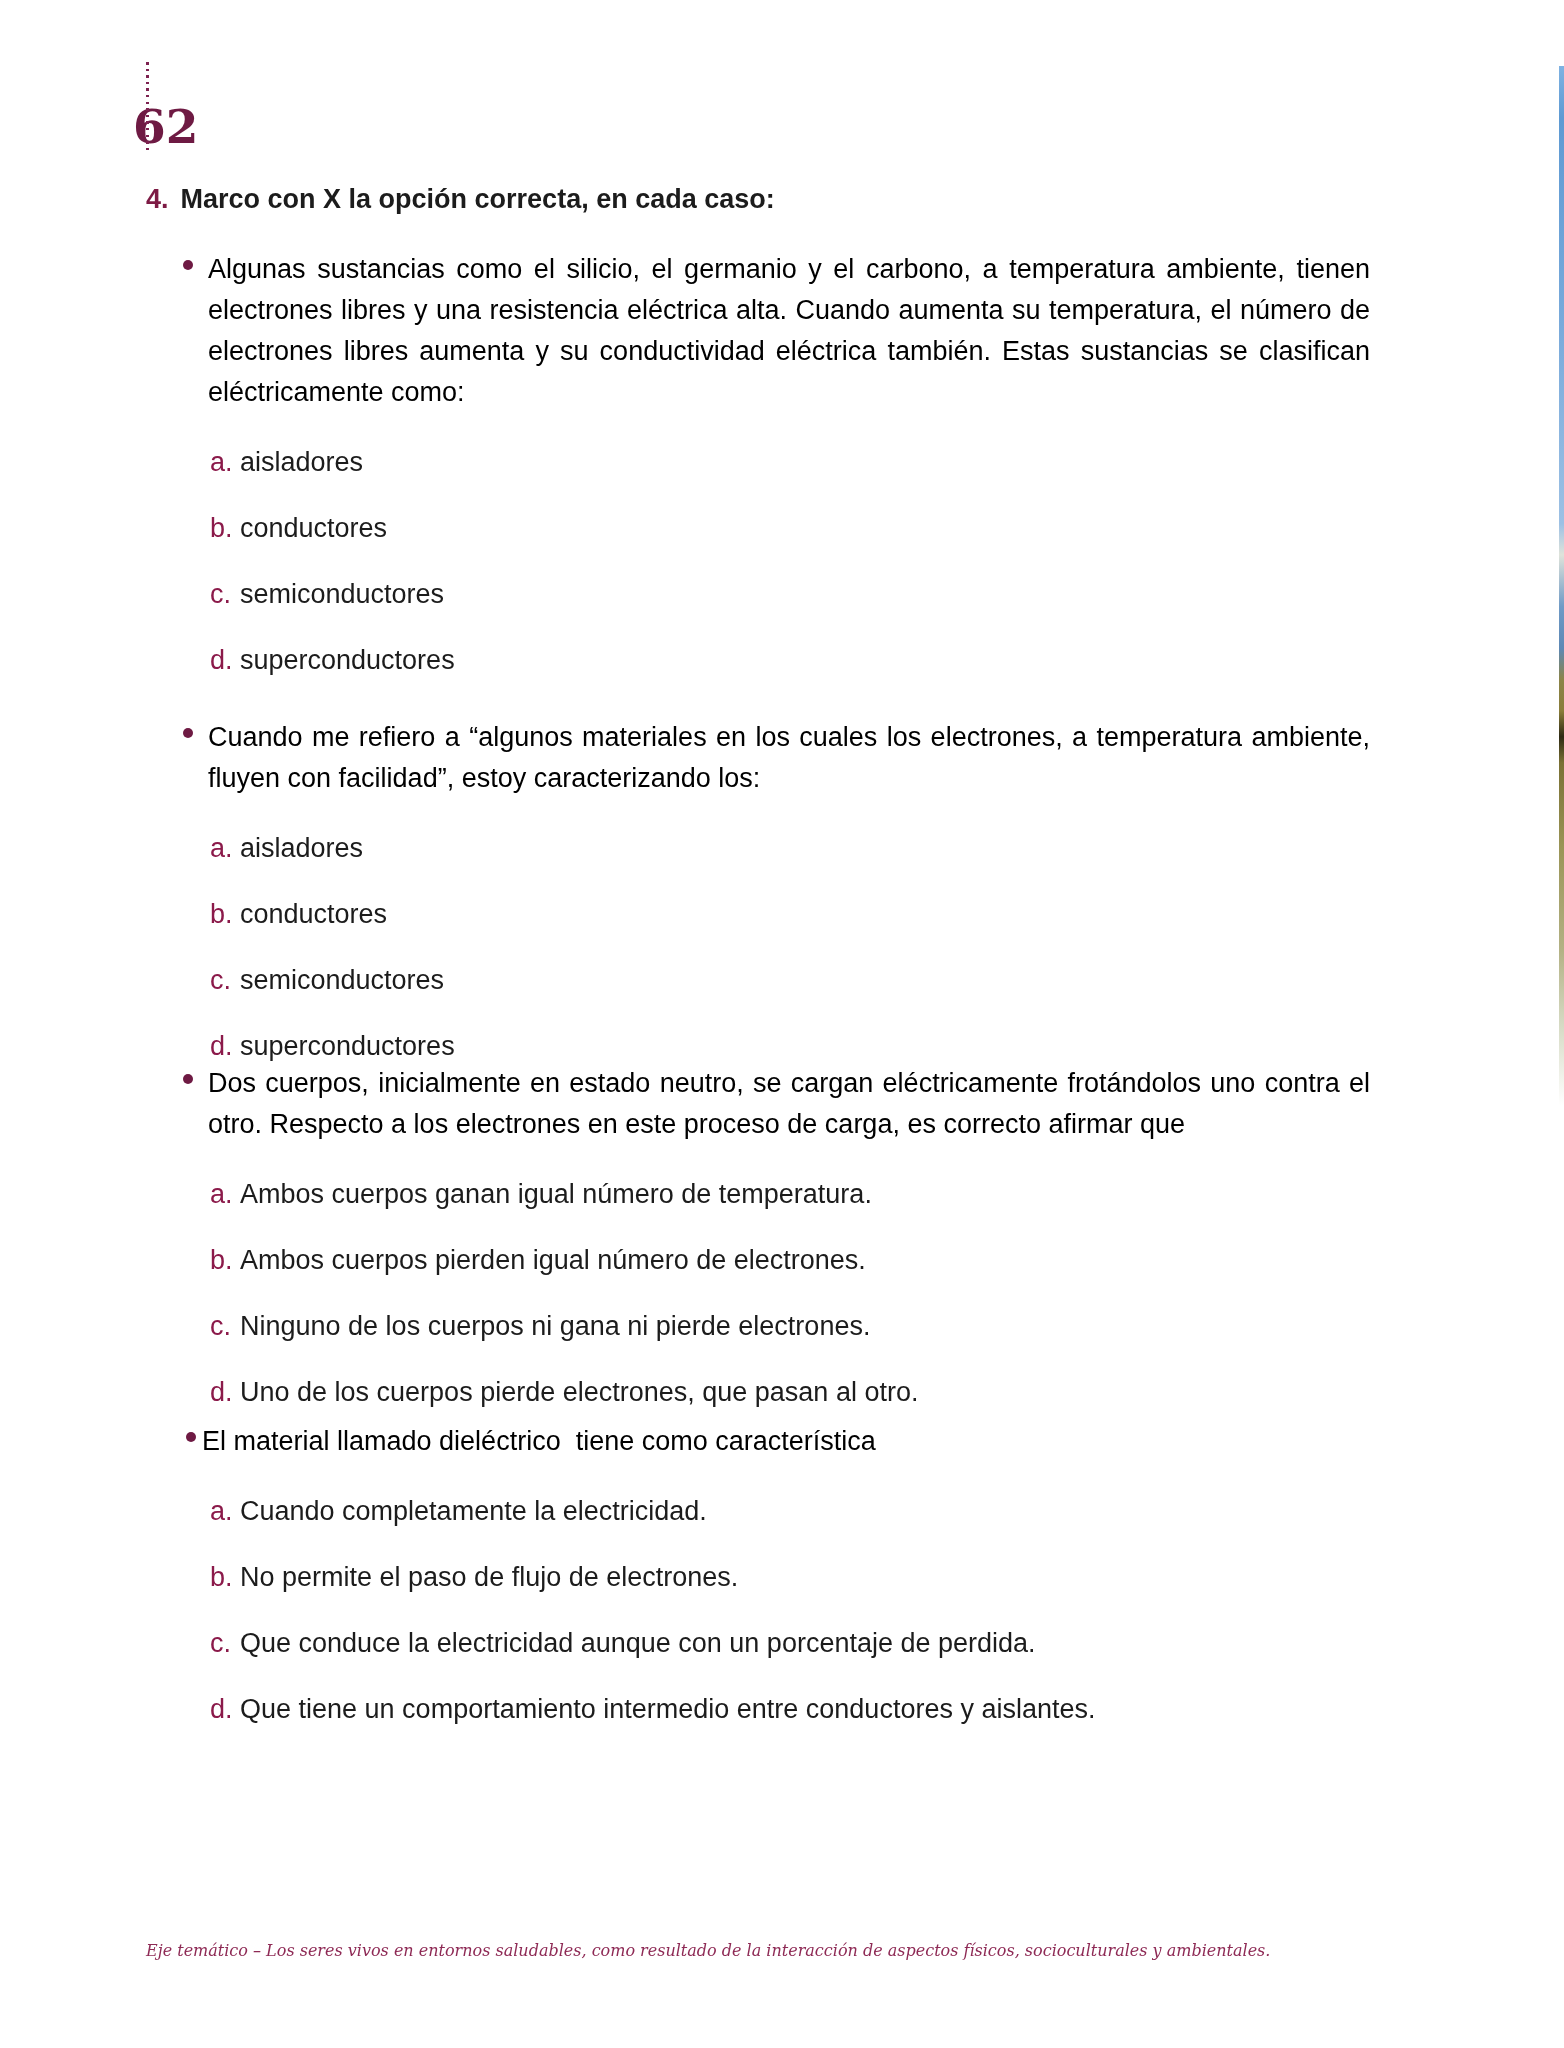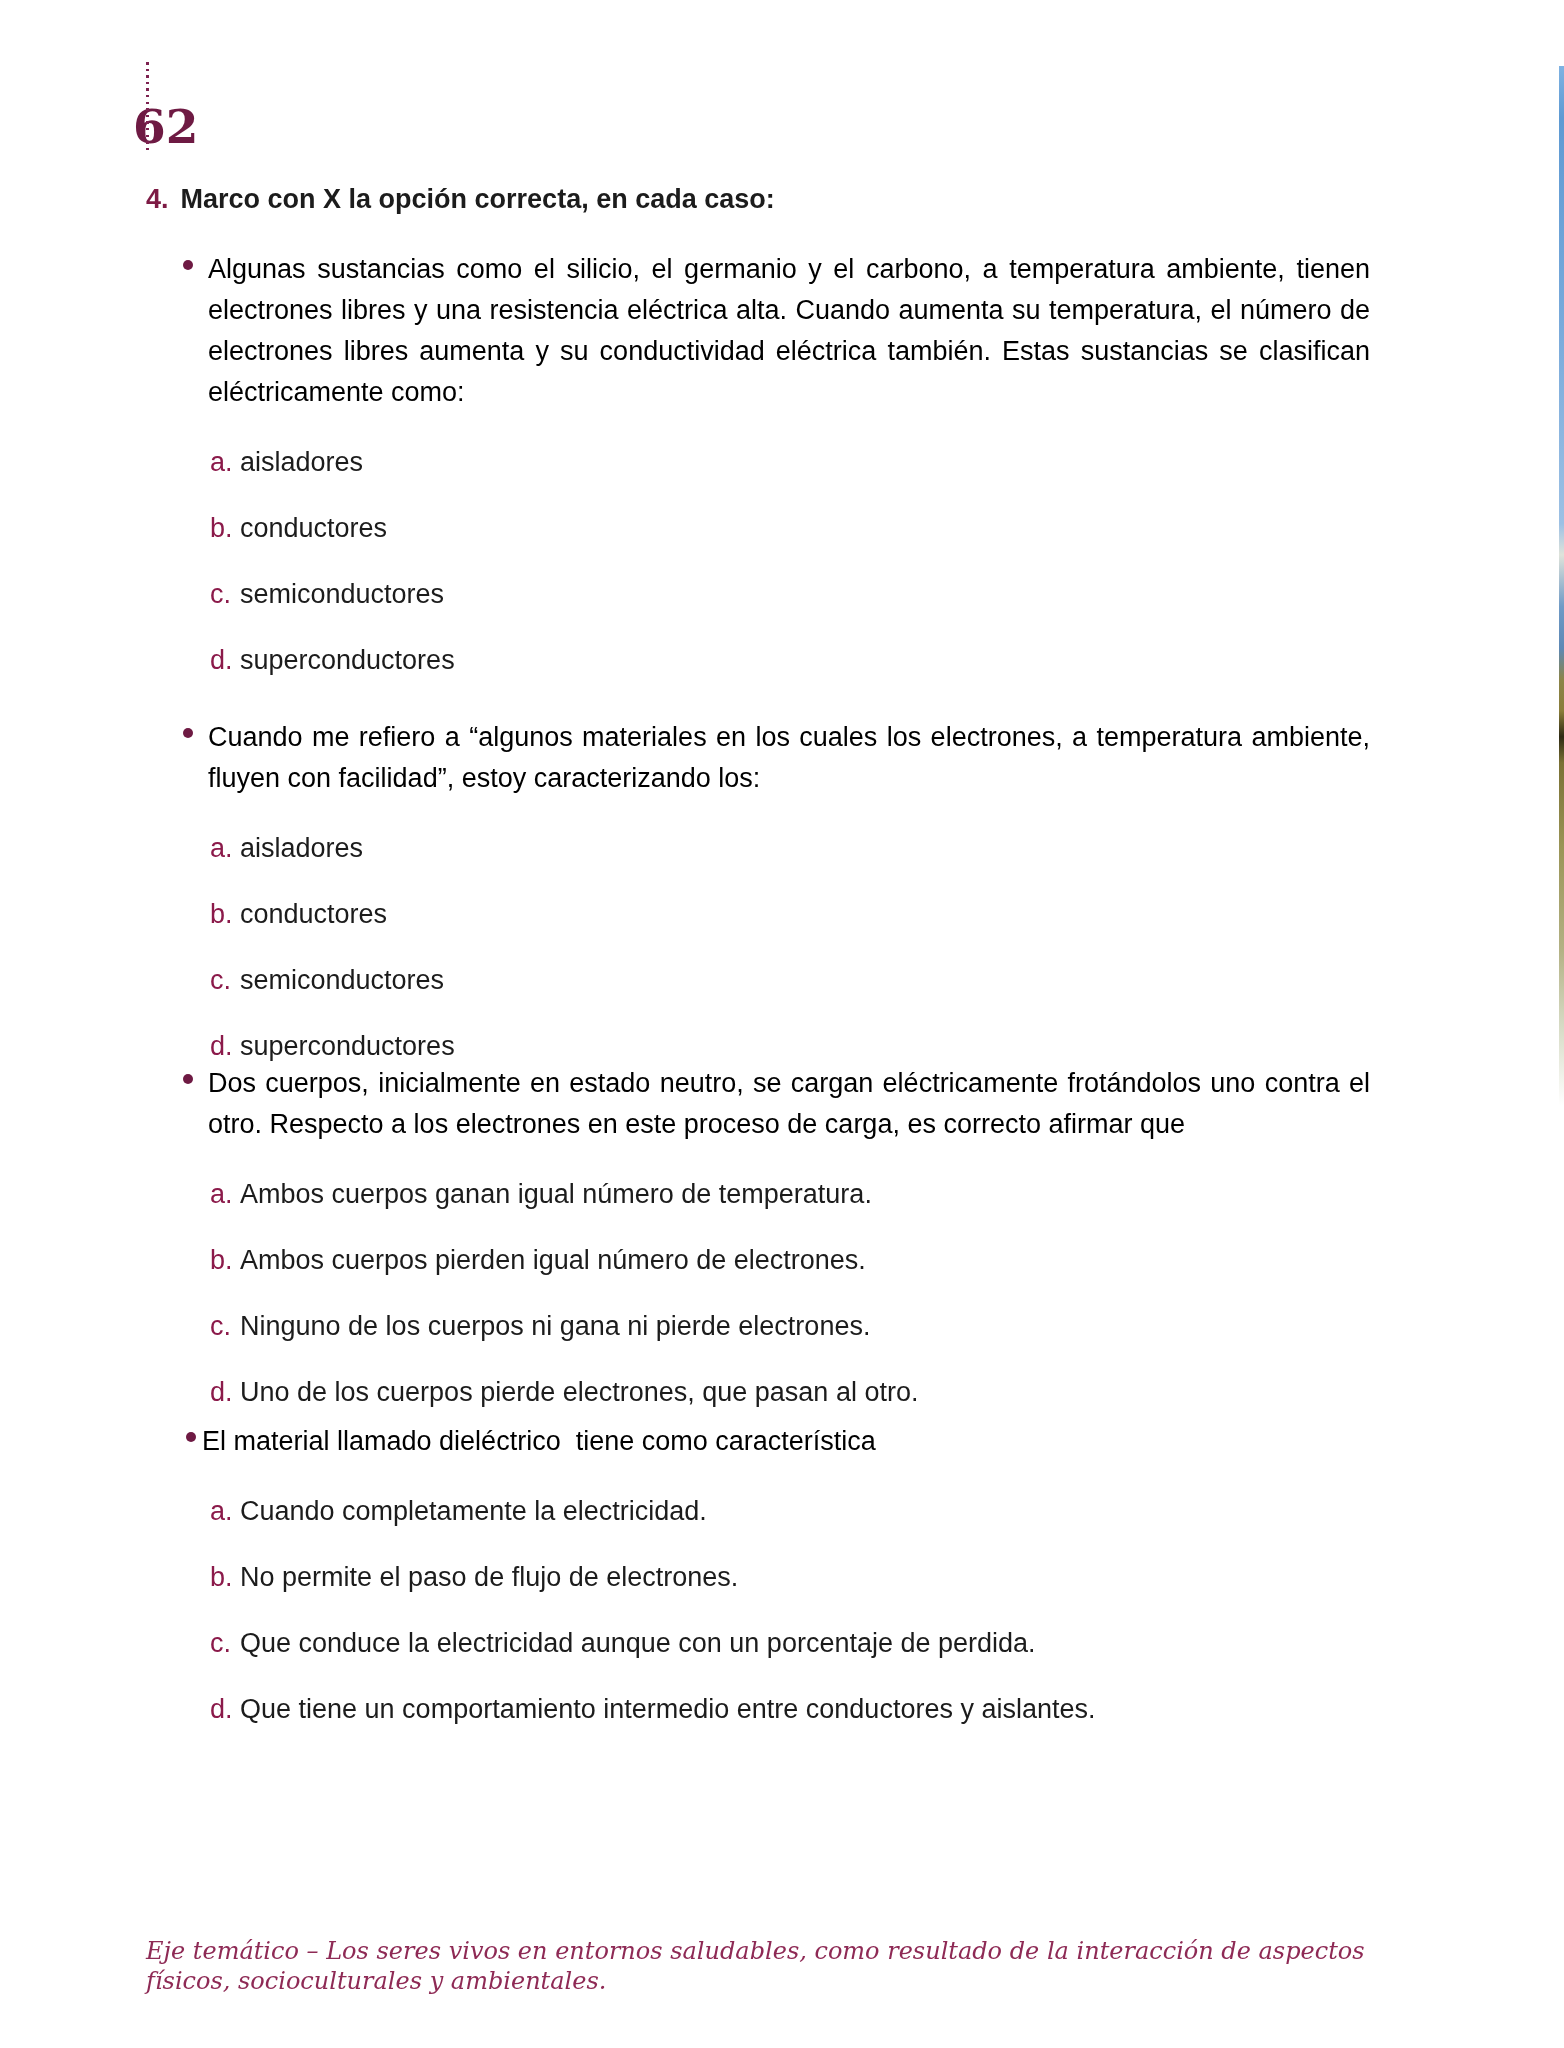--- a/index.html
+++ b/index.html
@@ -58,21 +58,21 @@
   .opt { margin: 0; padding-left: 64px; font-size: 27px; line-height: 33px; }
   .opt-first { margin-top: 33px; }
   .opt + .opt { margin-top: 33px; }
   .options-3 .opt + .opt, .options-4 .opt + .opt { }
   .opt-letter { display: inline-block; width: 30px; color: #8b1a4a; }
   .opt-text { color: #1c1c1c; }
 
   .footer {
     position: absolute; left: 146px; top: 1936px; width: 1260px;
     font-family: "DejaVu Serif", serif; font-style: italic;
-    font-size: 24px; line-height: 30px; color: #8e2a55;
+    font-size: 16px; line-height: 30px; color: #8e2a55;
   }
 </style>
 </head>
 <body>
 
 <div class="page">
 
   <div class="page-number">62</div>
   <div class="dotted-rule"></div>
   <div class="edge-strip"></div>

